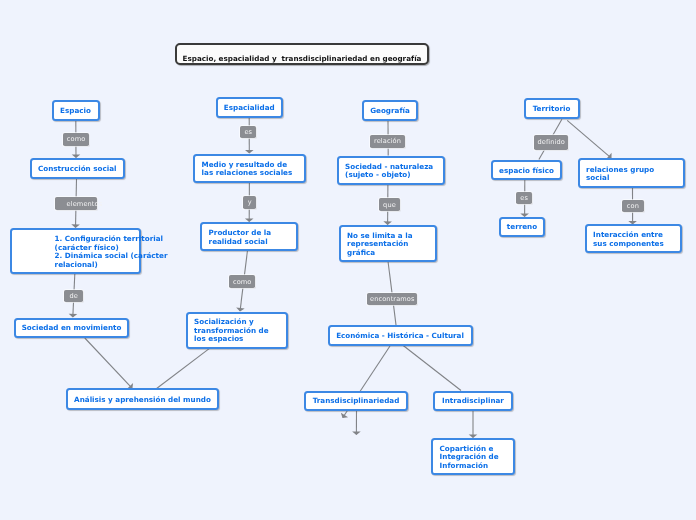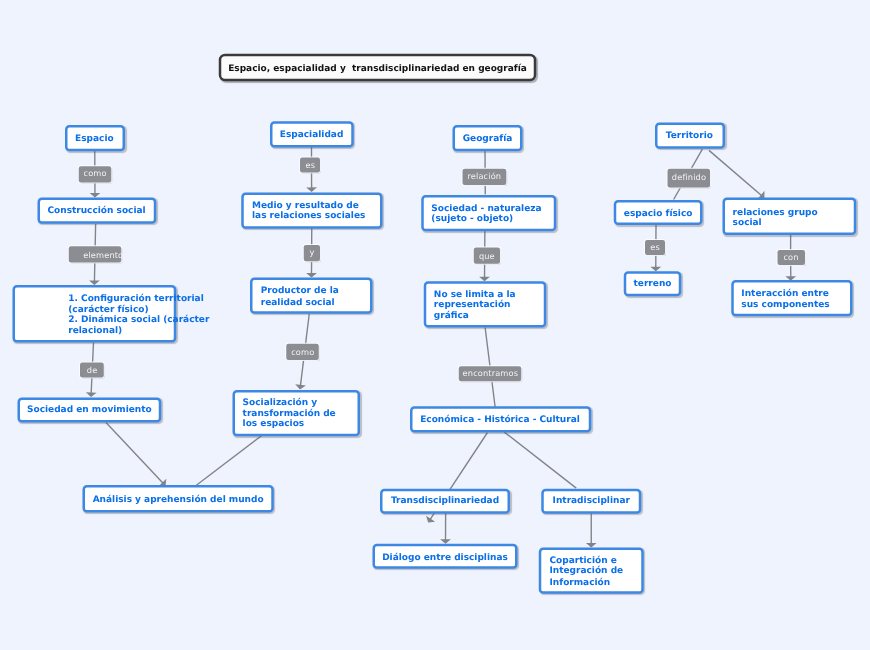--- a/index.html
+++ b/index.html
@@ -15,21 +15,21 @@
   .node .txt{display:block;padding:0 6.6px;transform:translateY(0.7px);}
   .node .ln{display:block;white-space:pre;}
   .node.c{justify-content:center;}
   .node.c .txt{text-align:center;padding:0 4px;}
   .lbl{position:absolute;box-sizing:border-box;background:#8b8d92;color:#f2f2f3;
        border-radius:1.8px;font-size:6.6px;text-align:left;white-space:nowrap;
        display:flex;align-items:center;justify-content:center;letter-spacing:.1px;
        box-shadow:0 0 0 0.8px rgba(252,253,255,0.85), 0.8px 0.8px 0.5px rgba(90,90,95,0.35);}
   #title{position:absolute;box-sizing:border-box;
     background:#fbfbfb;border:2px solid #3a3a3a;border-radius:5px;color:#131313;
-    font-weight:bold;font-size:7.2px;display:flex;align-items:center;justify-content:center;
+    font-weight:bold;font-size:7.2px;display:flex;align-items:flex-end;justify-content:center;
     box-shadow:1px 1px 0.8px rgba(70,70,70,0.4);white-space:pre;}
 </style>
 </head>
 <body>
 
 <div id="canvas">
 
   <svg id="links" viewBox="0 0 696 520">
     <g>
         <line x1="75.8" y1="120.5" x2="75.99680004551014" y2="157.4000085331513" stroke="#818387" stroke-width="1.1"></line>
@@ -179,25 +179,20 @@
   <div class="node c" style="left: 327.5px; top: 324.5px; width: 145px; height: 21px;">
       <span class="txt">
         <span class="ln">Económica - Histórica - Cultural</span>
       </span>
     </div>
   <div class="node c" style="left: 304px; top: 390.5px; width: 104px; height: 20px;">
       <span class="txt">
         <span class="ln">Transdisciplinariedad</span>
       </span>
     </div>
-  <div class="node c" style="left: 298px; top: 435px; width: 116px; height: 20px;">
-      <span class="txt">
-        <span class="ln">Diálogo entre disciplinas</span>
-      </span>
-    </div>
   <div class="node c" style="left: 433px; top: 390.5px; width: 80px; height: 20px;">
       <span class="txt">
         <span class="ln">Intradisciplinar</span>
       </span>
     </div>
   <div class="node" style="left: 431px; top: 438px; width: 84px; height: 37px;">
       <span class="txt">
         <span class="ln">Copartición e</span>
         <span class="ln">Integración de</span>
         <span class="ln">Información</span>

